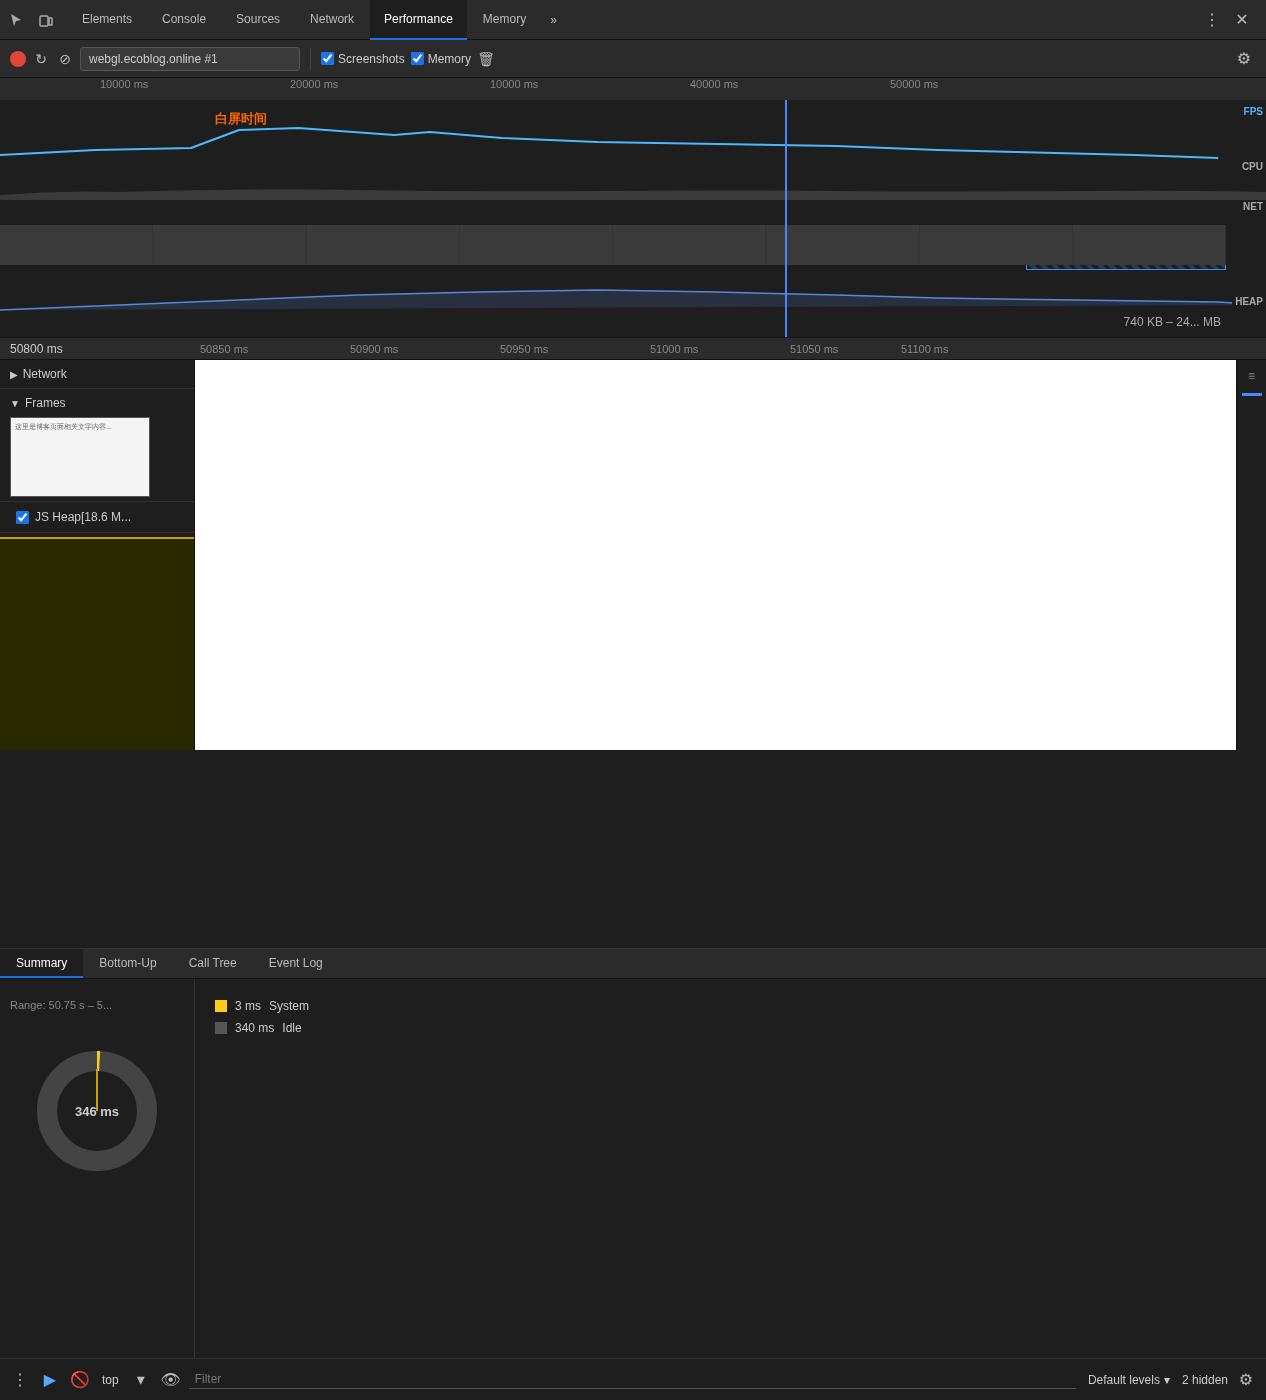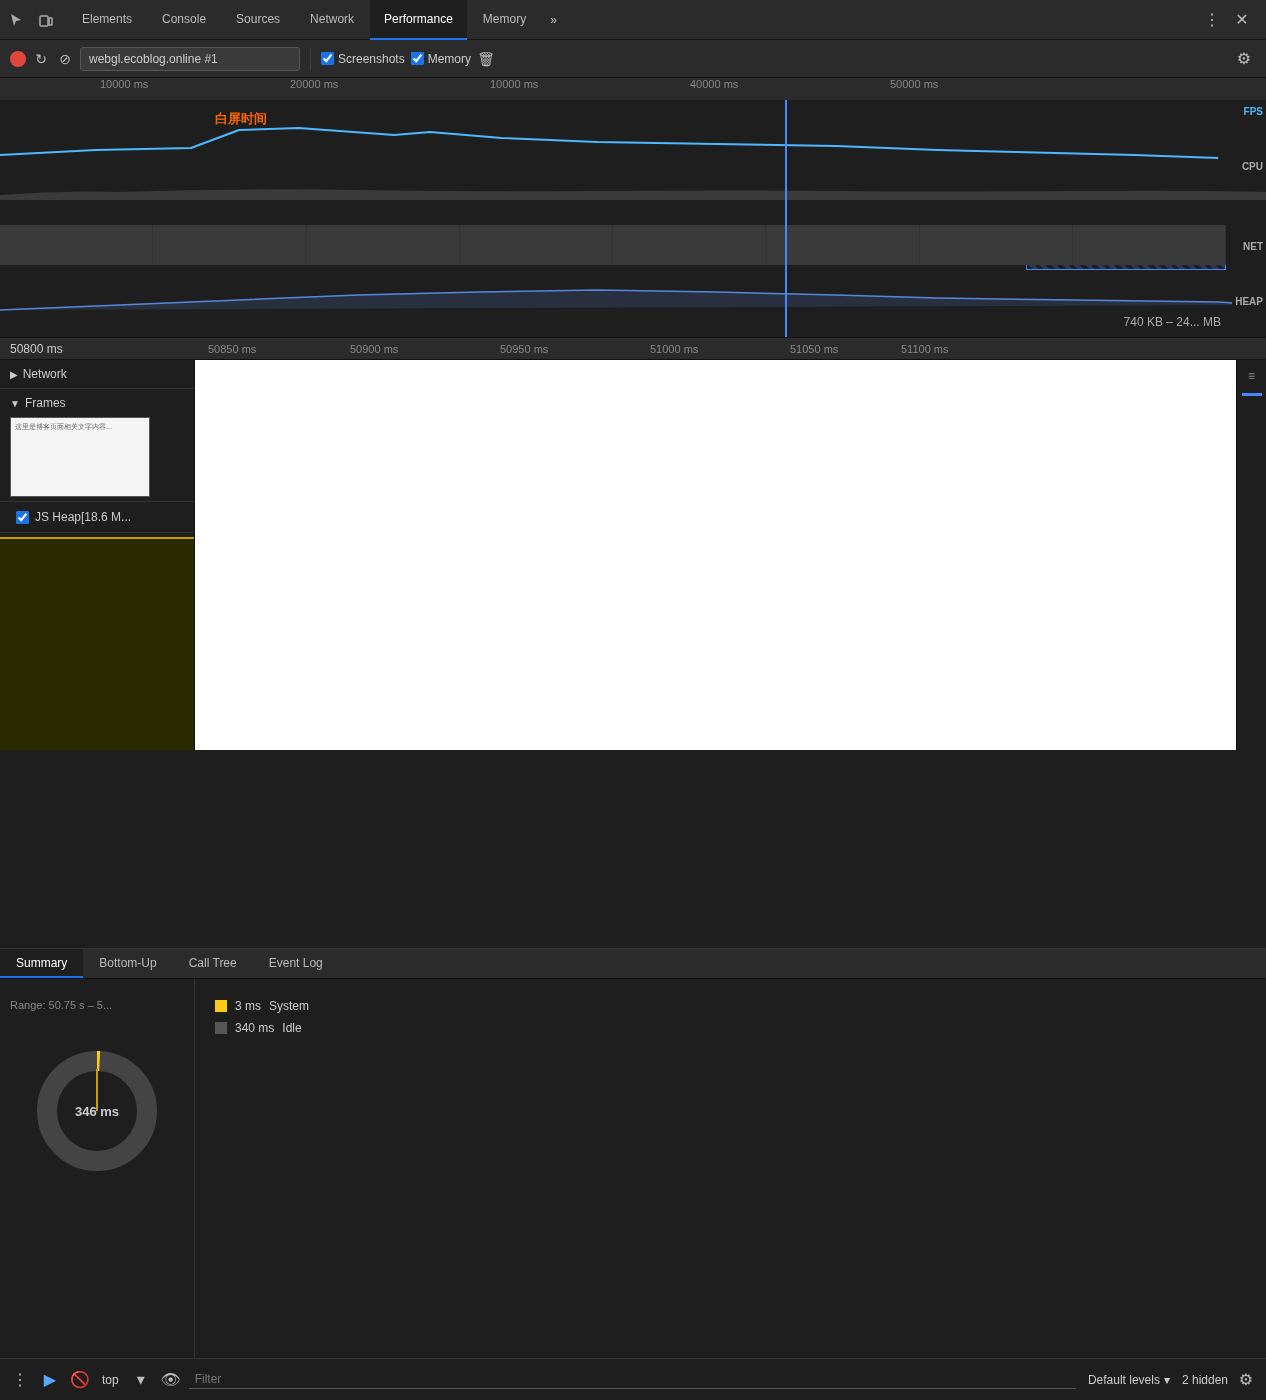--- a/index.html
+++ b/index.html
@@ -165,21 +165,21 @@
       position: absolute;
       right: 0;
       font-size: 10px;
       font-weight: bold;
       background: #1e1e1e;
       padding: 1px 3px;
       z-index: 5;
     }
     .fps-label { top: 5px; color: #4db8ff; }
     .cpu-label { top: 60px; color: #aaa; }
-    .net-label { top: 100px; color: #aaa; margin-top: 40px; }
+    .net-label { top: 100px; color: #aaa; }
     .heap-label { top: 195px; color: #aaa; }
     .track-screenshots {
       position: absolute;
       top: 125px; left: 0; right: 40px;
       height: 40px;
       background: #2a2a2a;
       display: flex;
     }
     .screenshot-cell {
       flex: 1;
@@ -588,21 +588,21 @@
       <div class="screenshot-cell"></div>
       <div class="screenshot-cell"></div>
     </div>
 
     <div class="heap-info">740 KB – 24... MB</div>
   </div>
 </div>
 
 <div class="mid-ruler">
   <span class="mid-time-label">50800 ms</span>
-  <span class="mid-ruler-tick" style="left:208px">50850 ms</span>
+  <span class="mid-ruler-tick" style="left:200px">50850 ms</span>
   <span class="mid-ruler-tick" style="left:350px">50900 ms</span>
   <span class="mid-ruler-tick" style="left:500px">50950 ms</span>
   <span class="mid-ruler-tick" style="left:650px">51000 ms</span>
   <span class="mid-ruler-tick" style="left:790px">51050 ms</span>
   <span class="mid-ruler-tick" style="left:901px">51100 ms</span>
 </div>
 
 <div style="display:flex; height:390px; position:relative;">
 
   <div class="left-panel">

